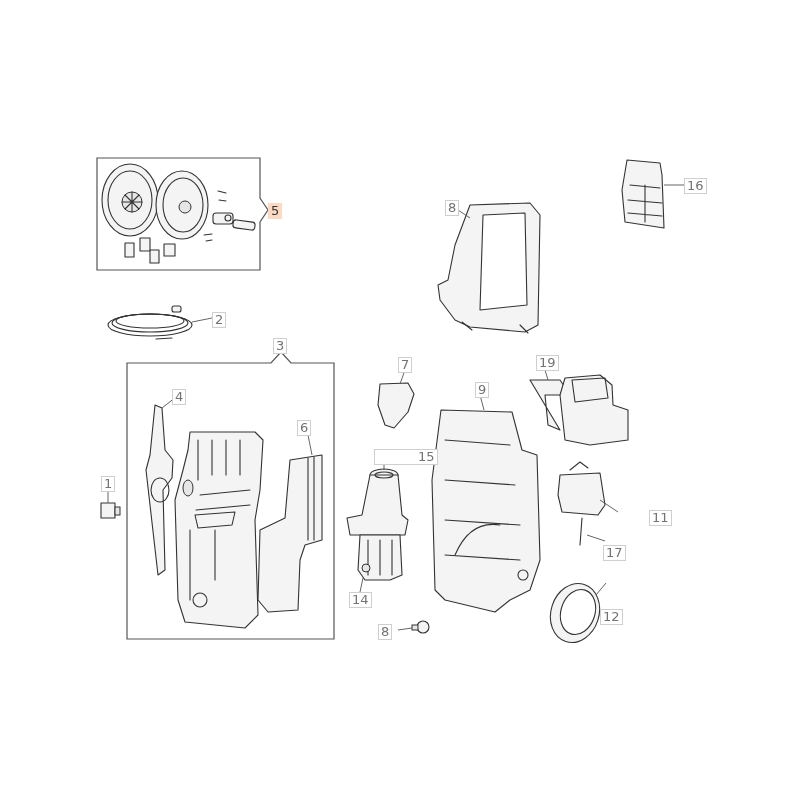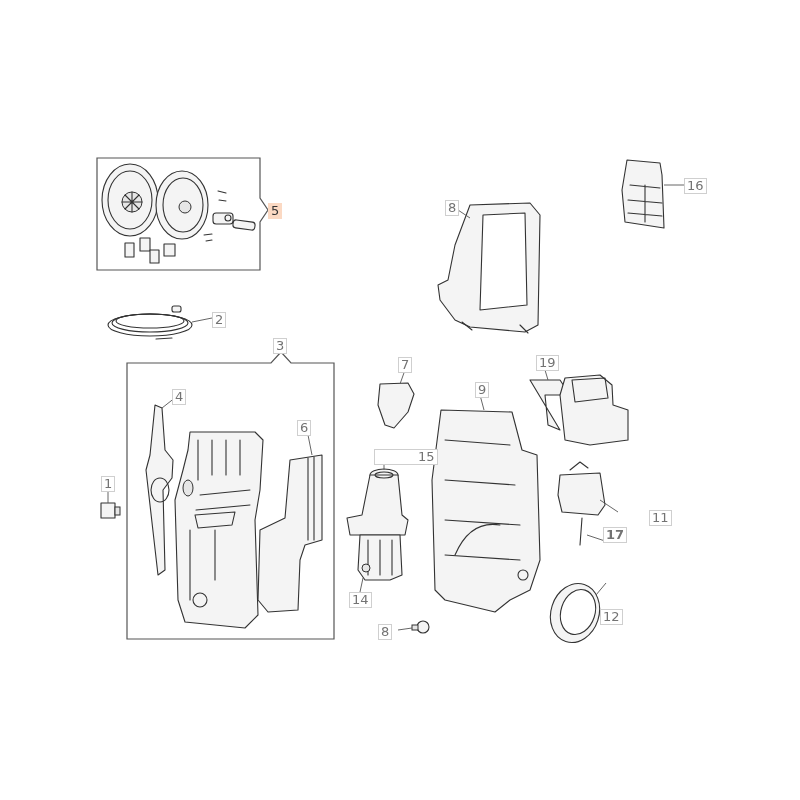--- a/index.html
+++ b/index.html
@@ -166,13 +166,13 @@
 <div class="callout" style="left:398px;top:357px;">7</div>
 <div class="callout" style="left:445px;top:200px;">8</div>
 <div class="callout" style="left:475px;top:382px;">9</div>
 <div class="callout" style="left:536px;top:355px;">19</div>
 <div class="callout" style="left:649px;top:510px;">11</div>
 <div class="callout" style="left:600px;top:569px;margin-top:40px;">12</div>
 <div class="callout" style="left:378px;top:624px;">8</div>
 <div class="callout" style="left:349px;top:592px;text-align:right;">14</div>
 <div class="callout" style="left:374px;top:449px;padding-left:43px;">15</div>
 <div class="callout" style="left:684px;top:178px;">16</div>
-<div class="callout" style="left:603px;top:527px;font-weight:bold;">17</div>
+<div class="callout" style="left:603px;top:545px;">17</div>
 
 </body></html>

